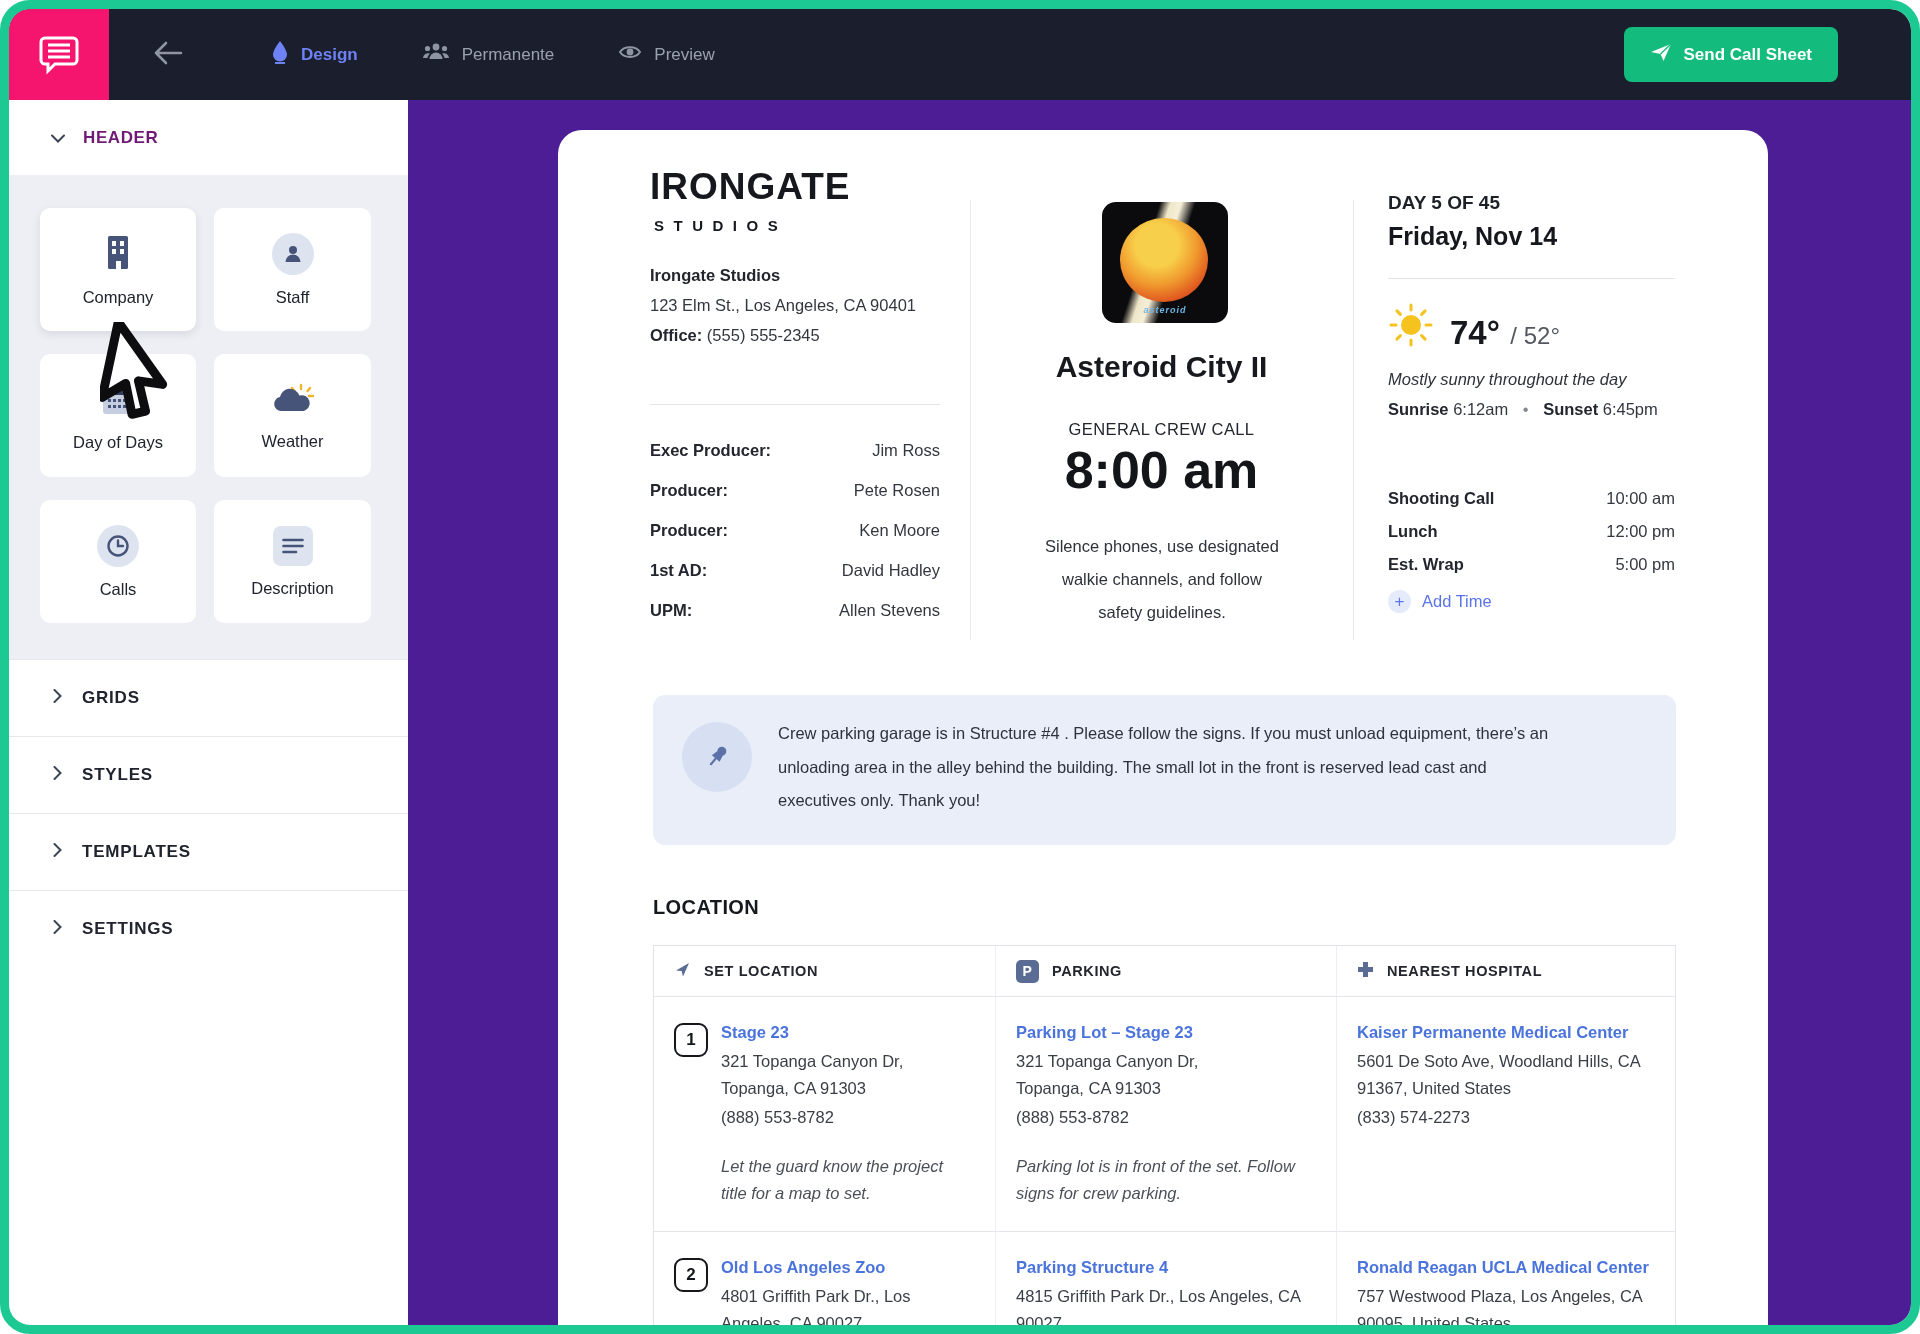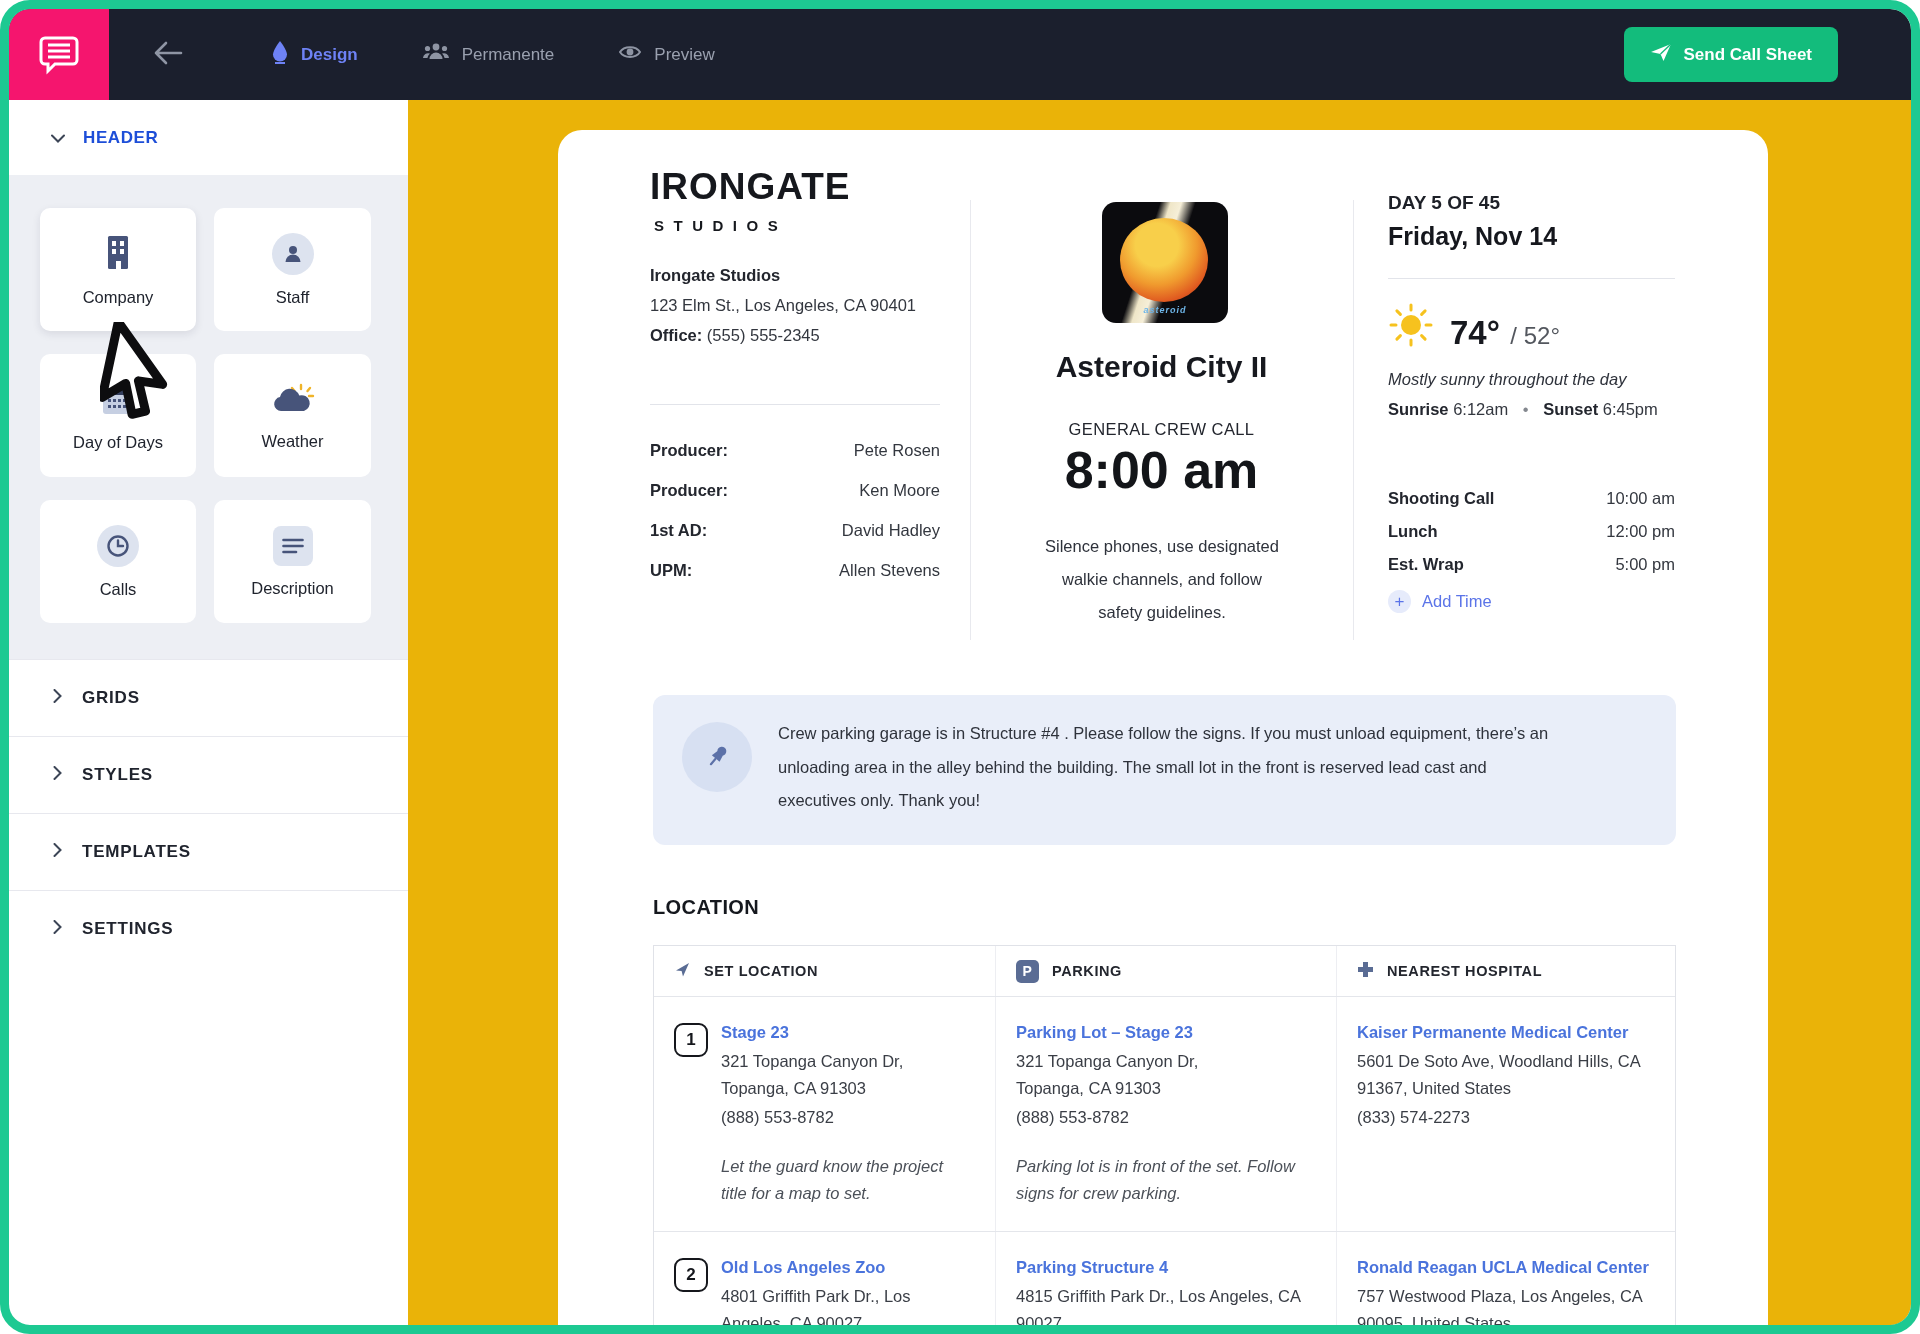--- a/index.html
+++ b/index.html
@@ -24,37 +24,37 @@
          cursor:pointer; font-weight:400; }
   .tab.active { color:#6e82f5; font-weight:700; }
   .send { position:absolute; right:73px; top:18px; height:55px; padding:0 26px;
           background:#13bc7c; border:none; border-radius:8px; color:#fff; font-size:17px;
           font-weight:700; display:flex; align-items:center; gap:12px; cursor:pointer;
           font-family:inherit; }
 
   
   .sidebar { position:absolute; left:0; top:91px; bottom:0; width:399px; background:#fff; z-index:4; }
   .acc-header { height:75px; display:flex; align-items:center; gap:18px; padding-left:42px;
-                font-size:17px; font-weight:700; letter-spacing:.6px; color:#1d4ed8; cursor:pointer; }
+                font-size:17px; font-weight:700; letter-spacing:.6px; color:#701a75; cursor:pointer; }
   .tile-panel { background:#edeff4; padding:33px 36px 36px 31px; display:grid;
                 grid-template-columns:156px 157px; gap:23px 18px; }
   .tile { background:#fff; border-radius:10px; height:123px; display:flex; flex-direction:column;
           align-items:center; justify-content:center; gap:13px; cursor:pointer; }
   .tile.active { box-shadow:0 3px 8px rgba(25,32,56,.10); }
   .tile-label { font-size:16.5px; color:#20242e; }
   .icirc { width:42px; height:42px; border-radius:50%; background:#dde3ef; display:flex;
            align-items:center; justify-content:center; }
   .isq { width:40px; height:40px; border-radius:8px; background:#dde3ef; display:flex;
          align-items:center; justify-content:center; }
   .acc { height:77px; border-top:1px solid #e7e8ee; display:flex; align-items:center; gap:20px;
          padding-left:44px; font-size:17px; font-weight:700; letter-spacing:.8px; color:#20242e;
          cursor:pointer; background:#fff; }
 
   
-  .main { position:absolute; left:399px; top:91px; right:0; bottom:0; background:#eab308; }
+  .main { position:absolute; left:399px; top:91px; right:0; bottom:0; background:#4c1d95; }
   .card { position:absolute; left:150px; top:30px; width:1210px; height:1400px; background:#fff;
           border-radius:24px; }
 
   .vdiv { position:absolute; top:70px; height:440px; width:1px; background:#e8e9ee; }
   .hdiv { position:absolute; height:1px; background:#e2e4ea; }
 
   
   .col-left { position:absolute; left:92px; top:36px; width:290px; }
   .logo-big { font-size:37px; font-weight:700; letter-spacing:1px; color:#16181d; }
   .logo-sub { font-size:15px; font-weight:700; letter-spacing:9.5px; color:#16181d; margin-top:9px; padding-left:4px; }
@@ -346,20 +346,24 @@
           <div class="logo-big">IRONGATE</div>
           <div class="logo-sub">STUDIOS</div>
         </div>
         <div class="company-info">
           <div class="b">Irongate Studios</div>
           <div>123 Elm St., Los Angeles, CA 90401</div>
           <div><span class="b">Office:</span> <span>(555) 555-2345</span></div>
         </div>
         <div class="hdiv" style="left:92px; top:274px; width:290px"></div>
         <div class="crew">
+          <div class="crew-row">
+            <span class="role">Exec Producer:</span>
+            <span>Jim Ross</span>
+          </div>
           <div class="crew-row">
             <span class="role">Producer:</span>
             <span>Pete Rosen</span>
           </div>
           <div class="crew-row">
             <span class="role">Producer:</span>
             <span>Ken Moore</span>
           </div>
           <div class="crew-row">
             <span class="role">1st AD:</span>

